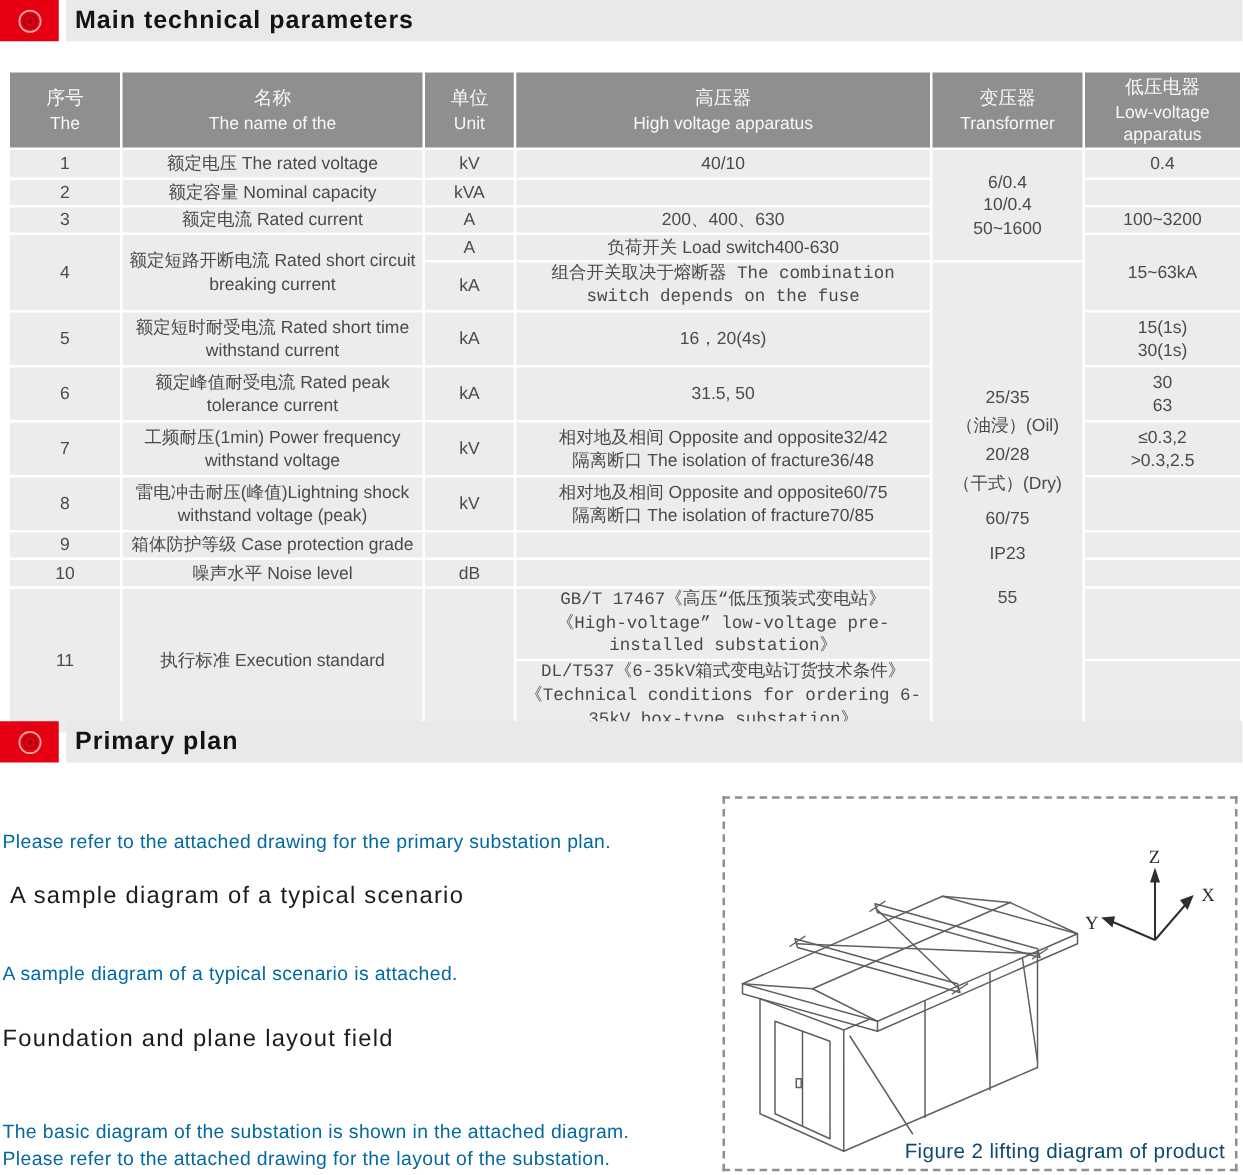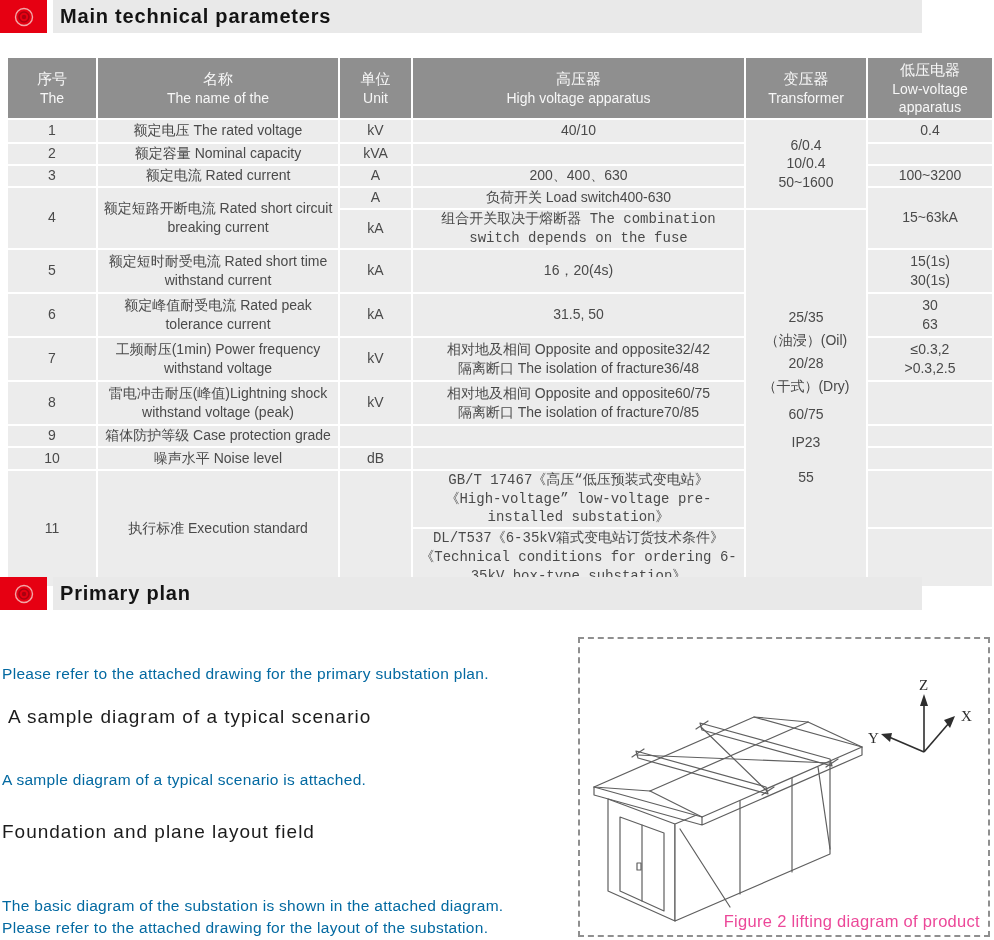--- a/index.html
+++ b/index.html
@@ -3,21 +3,21 @@
 <meta charset="utf-8">
 <style>
   html,body{margin:0;padding:0;}
   body{
     width:994px;height:940px;position:relative;overflow:hidden;
     background:#ffffff;
     font-family:"Liberation Sans","DejaVu Sans",sans-serif;
     color:#4a4a4a;
   }
   
-  .section-bar{position:absolute;left:0;width:922px;height:33px;}
+  .section-bar{position:absolute;left:0;width:994px;height:33px;}
   .section-bar .icon-block{
     position:absolute;left:0;top:0;width:47px;height:33px;background:#e60012;
     display:flex;align-items:center;justify-content:center;
   }
   .section-bar .bar-bg{
     position:absolute;left:53px;top:0;right:0;height:33px;background:#e9e9e9;
   }
   .section-bar .bar-title{
     position:absolute;left:60px;top:0;height:33px;display:flex;align-items:center;
     font-size:20px;font-weight:bold;color:#141414;letter-spacing:0.8px;
@@ -62,21 +62,21 @@
   #p2{top:771px;text-align:center;}
   #h2{top:821px;}
   #p3{top:897px;}
   #p4{top:919px;}
   
   .figure-box{
     position:absolute;left:578px;top:637px;width:412px;height:300px;
     border:2px dashed #8f8f8f;background:#fff;box-sizing:border-box;
   }
   .figure-caption{
-    position:absolute;right:8px;bottom:4px;font-size:16.5px;color:#ec4899;letter-spacing:0.3px;
+    position:absolute;right:8px;bottom:4px;font-size:16.5px;color:#0c4a6e;letter-spacing:0.3px;
   }
   .fig-svg{position:absolute;left:0;top:0;}
 </style>
 </head>
 <body>
 
 <div class="section-bar" id="bar1">
   <div class="bar-bg"></div>
   <div class="icon-block">
     <svg width="22" height="22" viewBox="0 0 22 22">

